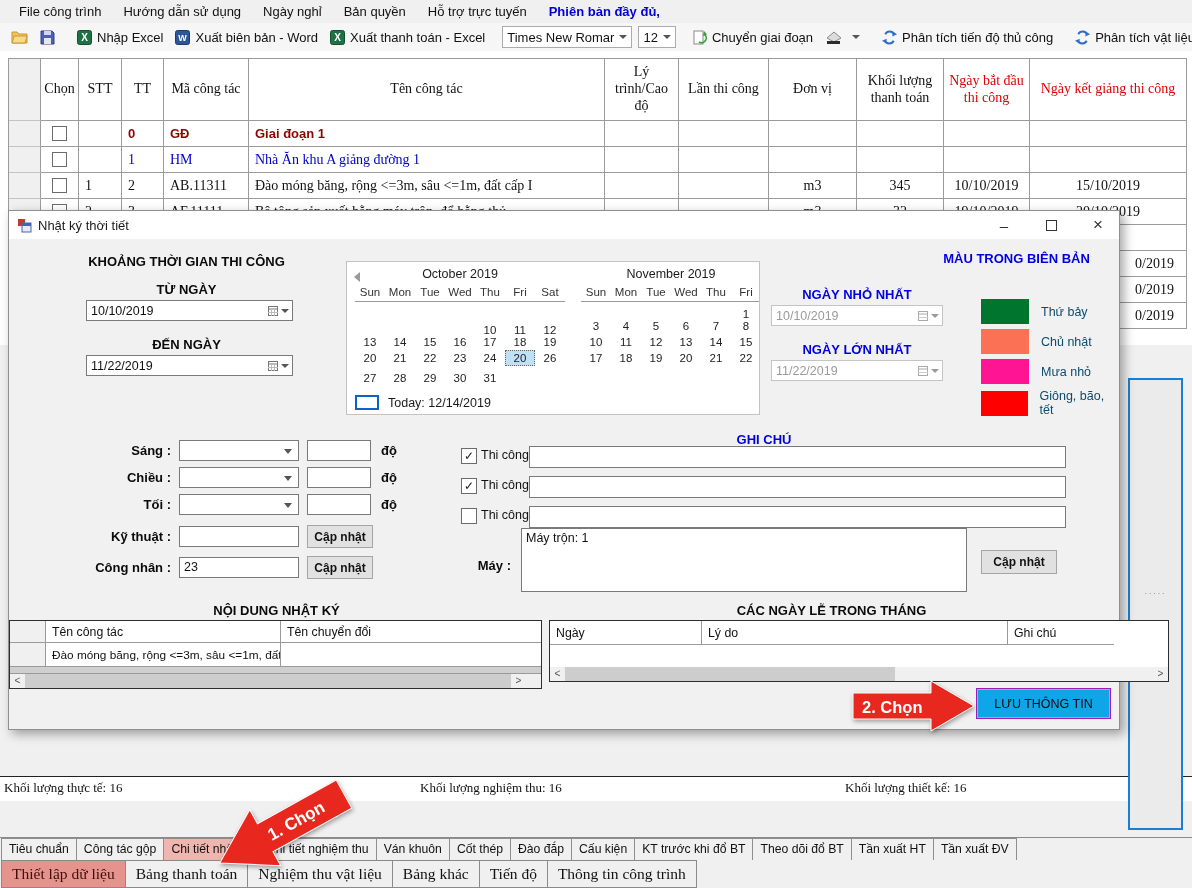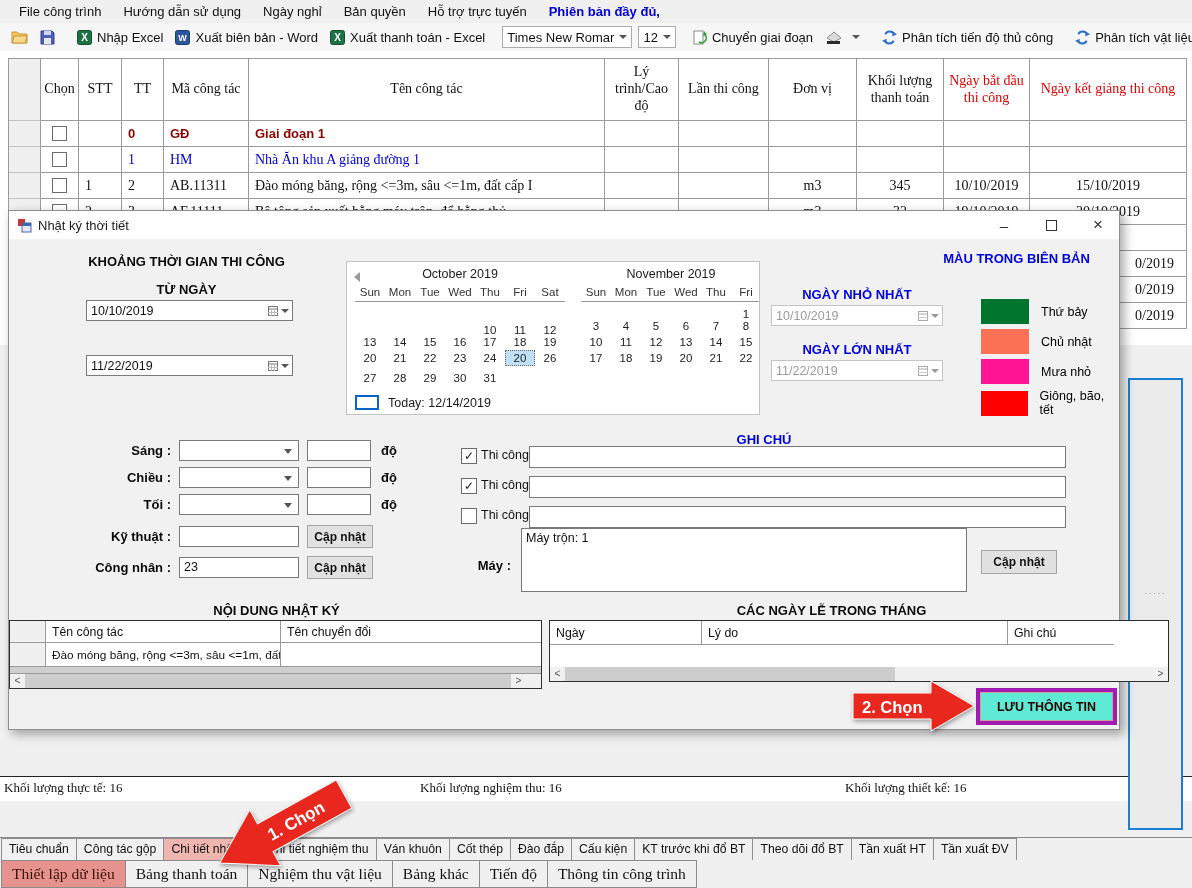--- a/index.html
+++ b/index.html
@@ -55,42 +55,42 @@
   .cal-wk{border-bottom:1px solid #999;height:17px;}
   .cal-wk span{display:inline-block;width:30px;text-align:center;font-size:11.5px;color:#333;}
   .cal-r{height:16px;}
   .cal-r span{display:inline-block;width:30px;height:16px;line-height:16px;text-align:center;font-size:11.5px;color:#222;}
   .cal-r span.sel{background:#bfe0f5;outline:1px dotted #666;outline-offset:-1px;}
   .cal-today{position:absolute;left:8px;top:133px;display:flex;align-items:center;gap:9px;font-size:12.5px;color:#1a1a1a;}
   .today-box{width:20px;height:11px;border:2px solid #0b63c5;background:#fff;}
   
   .legend-row{position:absolute;display:flex;align-items:center;gap:12px;}
   .legend-sw{width:48px;height:25px;}
-  .legend-lb{font-size:12.5px;color:#000000;}
+  .legend-lb{font-size:12.5px;color:#0c4a6e;}
   
   .combo{position:absolute;height:21px;background:#fff;border:1px solid #7a7a7a;box-sizing:border-box;}
   .combo .chev{position:absolute;right:6px;top:8px;width:0;height:0;border-left:4px solid transparent;border-right:4px solid transparent;border-top:5px solid #555;}
   .ti{position:absolute;background:#fff;border:1px solid #7a7a7a;box-sizing:border-box;font-size:12.5px;padding:2px 4px;overflow:hidden;}
   .btn-std{position:absolute;background:#e1e1e1;border:1px solid #a5a5a5;text-align:center;font-size:12px;font-weight:bold;
            display:flex;align-items:center;justify-content:center;box-sizing:border-box;}
   .chkrow-cb{position:absolute;width:14px;height:14px;background:#fff;border:1px solid #6b6b6b;display:flex;align-items:center;justify-content:center;font-size:12px;color:#222;}
   .chkrow-lb{position:absolute;font-size:12.5px;color:#111;}
   
   .tbl{position:absolute;background:#fff;border:1px solid #2e2e2e;box-sizing:border-box;}
   .t-row{display:flex;}
   .t-cell{border-right:1px solid #9a9a9a;border-bottom:1px solid #9a9a9a;box-sizing:border-box;font-size:12.3px;
           display:flex;align-items:center;padding:0 6px;overflow:hidden;white-space:nowrap;}
   .t-cell.sel{background:#f0f0f0;}
   .gray-strip{background:#cfcfcf;border-bottom:1px solid #9a9a9a;}
   .hscroll{display:flex;align-items:center;height:14px;background:#f0f0f0;}
   .harrow{width:15px;text-align:center;font-size:10px;color:#555;line-height:14px;}
   .hthumb{height:14px;background:#cdcdcd;}
-  .save-btn{position:absolute;left:967px;top:477px;width:133px;height:29px;background:#5eead4;border:4px solid #a21caf;
+  .save-btn{position:absolute;left:967px;top:477px;width:133px;height:29px;background:#0ea5e9;border:1px solid #a21caf;
             box-shadow:inset 0 0 0 1px #caa09e;display:flex;align-items:center;justify-content:center;
-            font-size:12.5px;font-weight:bold;color:#250404;}
+            font-size:12.5px;font-weight:normal;color:#250404;}
   
   .arrow-svg{position:absolute;z-index:40;overflow:visible;filter:drop-shadow(1px 2px 2px rgba(0,0,0,0.35));}
   .arrow-svg text{font-family:"Liberation Sans",sans-serif;font-weight:bold;fill:#fff;}
   
   .status-band{position:absolute;left:0;top:776px;right:0;height:24px;background:#fff;border-top:1px solid #222;
                font-family:"Liberation Serif",serif;font-size:13px;}
   .status-item{position:absolute;top:3px;}
   .tabs1{position:absolute;left:0;top:837px;right:0;height:23px;background:#f0f0f0;border-top:1px solid #8a8a8a;display:flex;padding-left:2px;}
   .tab1{border:1px solid #8e8e8e;margin-left:-1px;padding:0 7px;line-height:20px;font-size:12.2px;background:#f0f0f0;white-space:nowrap;}
   .tab1.hl{background:#efb6b0;}
@@ -395,20 +395,21 @@
           <svg width="10" height="10" viewBox="0 0 10 10">
             <rect x="0.5" y="0.5" width="9" height="9" fill="#fff" stroke="#777"></rect>
             <line x1="0" y1="3" x2="10" y2="3" stroke="#777"></line>
             <line x1="3.5" y1="3" x2="3.5" y2="10" stroke="#bbb"></line>
             <line x1="6.5" y1="3" x2="6.5" y2="10" stroke="#bbb"></line>
             <line x1="0" y1="6.5" x2="10" y2="6.5" stroke="#bbb"></line>
           </svg>
           <span class="caret" style="margin-left:0"></span>
         </span>
     </div>
+    <div class="lbl-b" style="left:30px;top:126px;width:295px">ĐẾN NGÀY</div>
     <div class="dp" style="left:77px;top:144px;width:207px">
       <span class="val">11/22/2019</span>
       <span class="dpbtn">
           <svg width="10" height="10" viewBox="0 0 10 10">
             <rect x="0.5" y="0.5" width="9" height="9" fill="#fff" stroke="#777"></rect>
             <line x1="0" y1="3" x2="10" y2="3" stroke="#777"></line>
             <line x1="3.5" y1="3" x2="3.5" y2="10" stroke="#bbb"></line>
             <line x1="6.5" y1="3" x2="6.5" y2="10" stroke="#bbb"></line>
             <line x1="0" y1="6.5" x2="10" y2="6.5" stroke="#bbb"></line>
           </svg>

